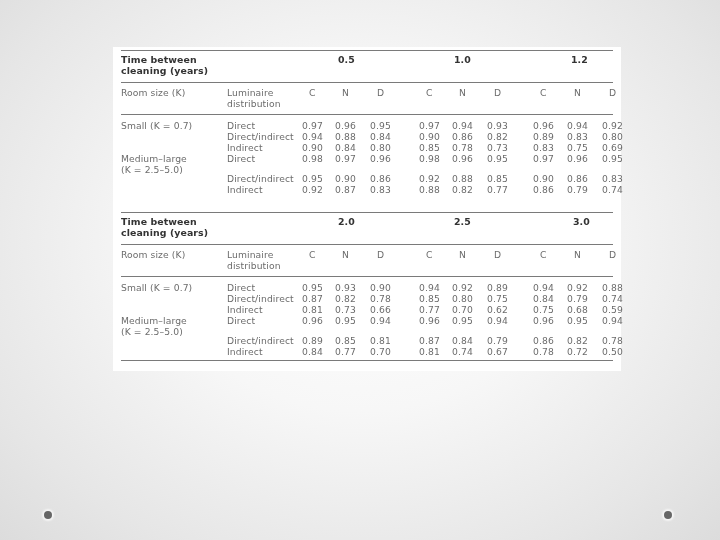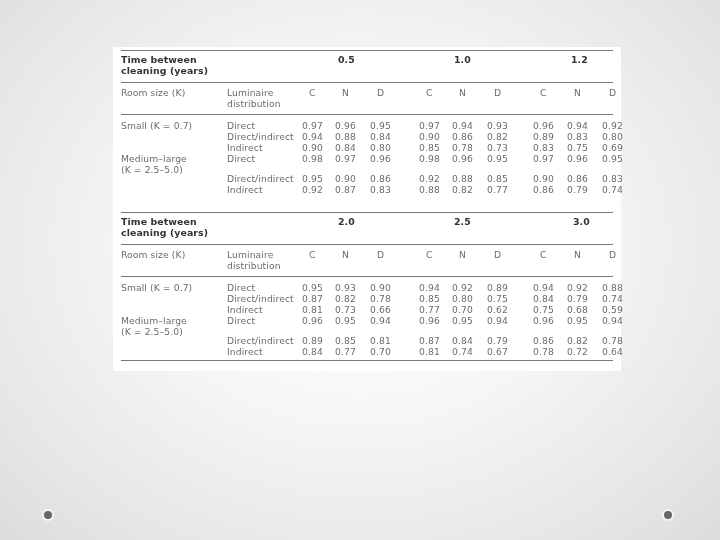--- a/index.html
+++ b/index.html
@@ -234,21 +234,21 @@
       <div class="cell num" style="left:485px;top:126px;">0.78</div>
       <div class="cell" style="left:110px;top:137px;">Indirect</div>
       <div class="cell num" style="left:185px;top:137px;">0.84</div>
       <div class="cell num" style="left:218px;top:137px;">0.77</div>
       <div class="cell num" style="left:253px;top:137px;">0.70</div>
       <div class="cell num" style="left:302px;top:137px;">0.81</div>
       <div class="cell num" style="left:335px;top:137px;">0.74</div>
       <div class="cell num" style="left:370px;top:137px;text-align:center;">0.67</div>
       <div class="cell num" style="left:416px;top:137px;">0.78</div>
       <div class="cell num" style="left:450px;top:137px;">0.72</div>
-      <div class="cell num" style="left:485px;top:137px;">0.64</div>
+      <div class="cell num" style="left:485px;top:137px;">0.50</div>
       <div class="rule" style="top:151px;"></div>
     </div>
   </div>
 
 <div class="caption">
 </div>
 
 <div class="dot" style="left:44px; top:511px;"></div>
 <div class="dot" style="left:664px; top:511px;"></div>
 

